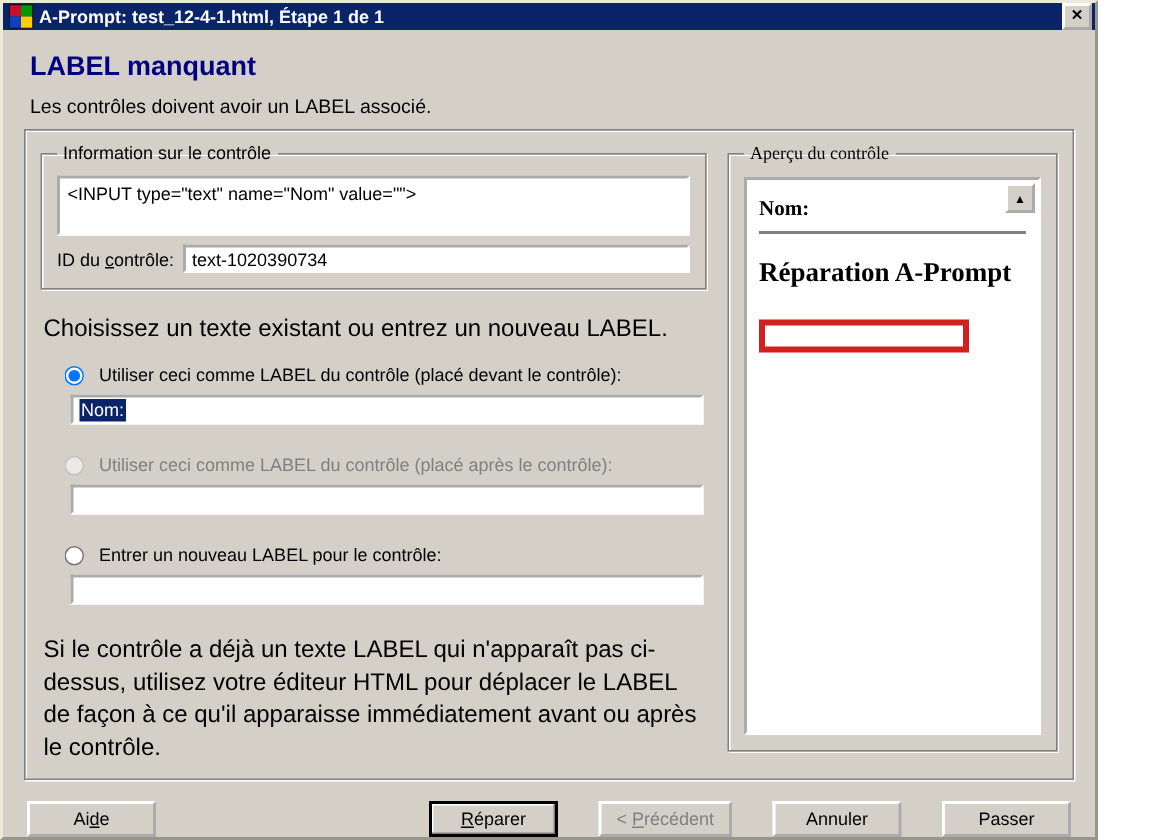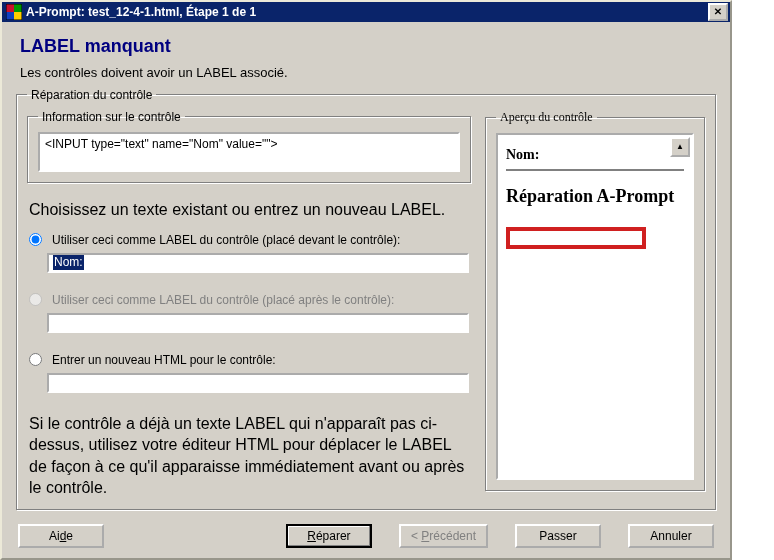--- a/index.html
+++ b/index.html
@@ -140,21 +140,21 @@
     flex: 1;
     background: #fff;
     border: 2px inset #fff;
     padding: 2px 4px;
     font-size: 12px;
     height: 19px;
     box-sizing: border-box;
     font-family: inherit;
   }
   .instr { font-size: 16px; margin: 10px 2px 8px 2px; }
-  .radio-row { display: flex; align-items: center; gap: 6px; font-size: 12px; margin: 6px 2px 2px 2px;}
+  .radio-row { display: flex; align-items: center; gap: 6px; font-size: 12px; margin: 6px 2px 2px 16px;}
   .radio-row.disabled { color: var(--text-disabled); }
   .radio-row input[type=radio] { margin: 0 4px 0 0; }
   .label-input {
     margin: 4px 0 14px 20px;
     height: 20px;
     border: 2px inset #fff;
     background: #fff;
     box-sizing: border-box;
     padding: 2px 4px;
     font-size: 12px;
@@ -222,50 +222,53 @@
     <span class="close-btn">
       <span>✕</span>
     </span>
   </div>
 
   <div class="client">
     <div class="heading">LABEL manquant</div>
     <div class="intro">Les contrôles doivent avoir un LABEL associé.</div>
 
     <fieldset class="group main-fieldset">
-      <legend>Réparation du contrôle</legend>
 
       <div class="cols">
 
         <div class="leftcol">
 
           <fieldset class="group">
             <legend>Information sur le contrôle</legend>
             <div class="sunken-text" style="height:40px;">&lt;INPUT type="text" name="Nom" value=""&gt;</div>
+            <div class="row">
+              <label><span>ID du </span><span class="ul">c</span><span>ontrôle:</span></label>
+              <input type="text" class="input-textlike" value="text-1020390734" style="">
+            </div>
           </fieldset>
 
           <div class="instr">Choisissez un texte existant ou entrez un nouveau LABEL.</div>
 
           <div class="radio-row">
             <input type="radio" name="labelchoice" checked="" style="">
             <span>Utiliser ceci comme LABEL du contrôle (placé devant le contrôle):</span>
           </div>
           <div class="label-input" style="display:flex;align-items:center;">
             <span class="selected-text">Nom:</span>
           </div>
 
           <div class="radio-row disabled">
             <input type="radio" name="labelchoice" disabled="" style="">
             <span>Utiliser ceci comme LABEL du contrôle (placé après le contrôle):</span>
           </div>
           <input type="text" class="label-input" value="" style="">
 
           <div class="radio-row">
             <input type="radio" name="labelchoice" style="">
-            <span>Entrer un nouveau HTML pour le contrôle:</span>
+            <span>Entrer un nouveau LABEL pour le contrôle:</span>
           </div>
           <input type="text" class="label-input" value="" style="">
 
           <div class="note">Si le contrôle a déjà un texte LABEL qui n'apparaît pas ci-dessus, utilisez votre éditeur HTML pour déplacer le LABEL de façon à ce qu'il apparaisse immédiatement avant ou après le contrôle.</div>
         </div>
 
         <div class="rightcol">
           <fieldset class="group" style="flex:1; display:flex; flex-direction:column;font-family:Liberation Serif, serif;">
             <legend>Aperçu du contrôle</legend>
             <div class="preview-box">
@@ -280,18 +283,18 @@
           </fieldset>
         </div>
       </div>
     </fieldset>
 
     <div class="btnbar">
       <button class="win"><span>Ai</span><span class="btn-ul">d</span><span>e</span></button>
       <span class="spacer"></span>
       <button class="win default"><span class="btn-ul">R</span><span>éparer</span></button>
       <button class="win" disabled=""><span>&lt; </span><span class="btn-ul">P</span><span>récédent</span></button>
+      <button class="win">Annuler</button>
       <button class="win">Passer</button>
-      <button class="win">Annuler</button>
     </div>
   </div>
 
 </div>
 
 </body></html>

